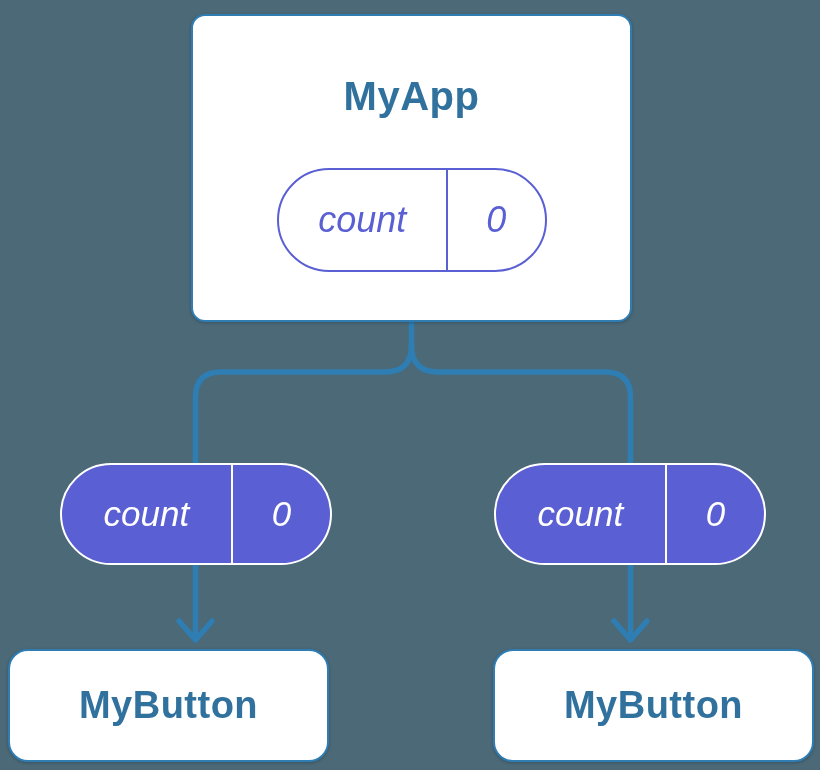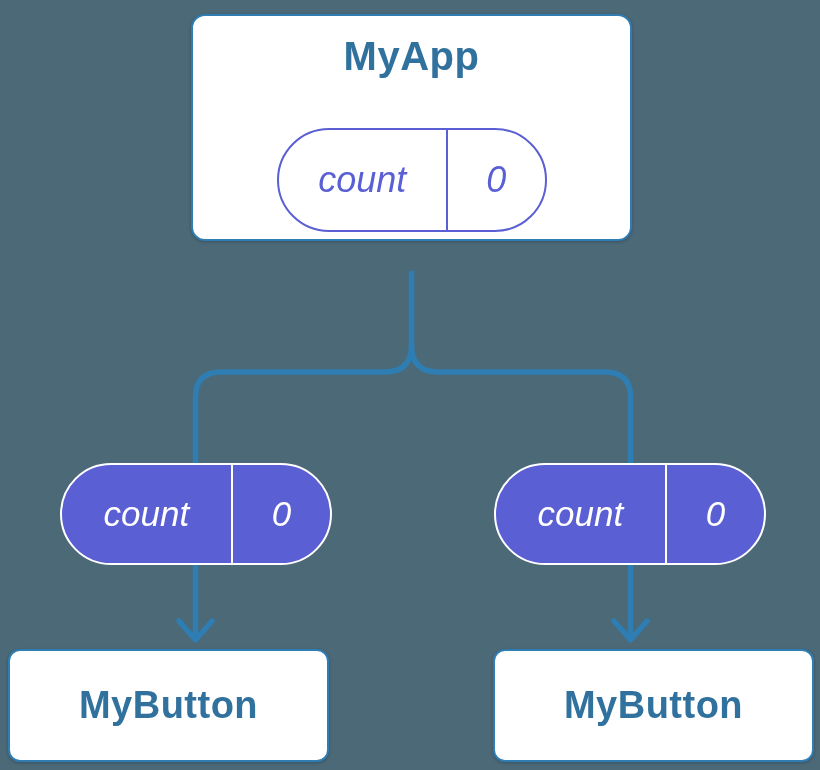--- a/index.html
+++ b/index.html
@@ -29,36 +29,36 @@
     border: 2.5px solid #2F7DB3;
     box-sizing: border-box;
     box-shadow: 0 1px 3px rgba(20, 40, 55, 0.35);
     display: flex;
     flex-direction: column;
     align-items: center;
     justify-content: center;
   }
   .root-card {
     left: 191px; top: 14px;
-    width: 441px; height: 227px;
+    width: 441px; height: 308px;
     border-radius: 14px;
     gap: 24px;
   }
   .root-title {
     margin-top: 8px;
     font-size: 40px;
     line-height: 48px;
     font-weight: 700;
     color: #30719E;
     letter-spacing: 0.5px;
   }
   .button-card {
     top: 649px;
     width: 321px; height: 113px;
-    border-radius: 12px;
+    border-radius: 20px;
   }
   .button-card.left  { left: 8px; }
   .button-card.right { left: 493px; }
   .button-title {
     font-size: 38px;
     font-weight: 700;
     color: #30719E;
     letter-spacing: 0.5px;
   }
   .pill {

